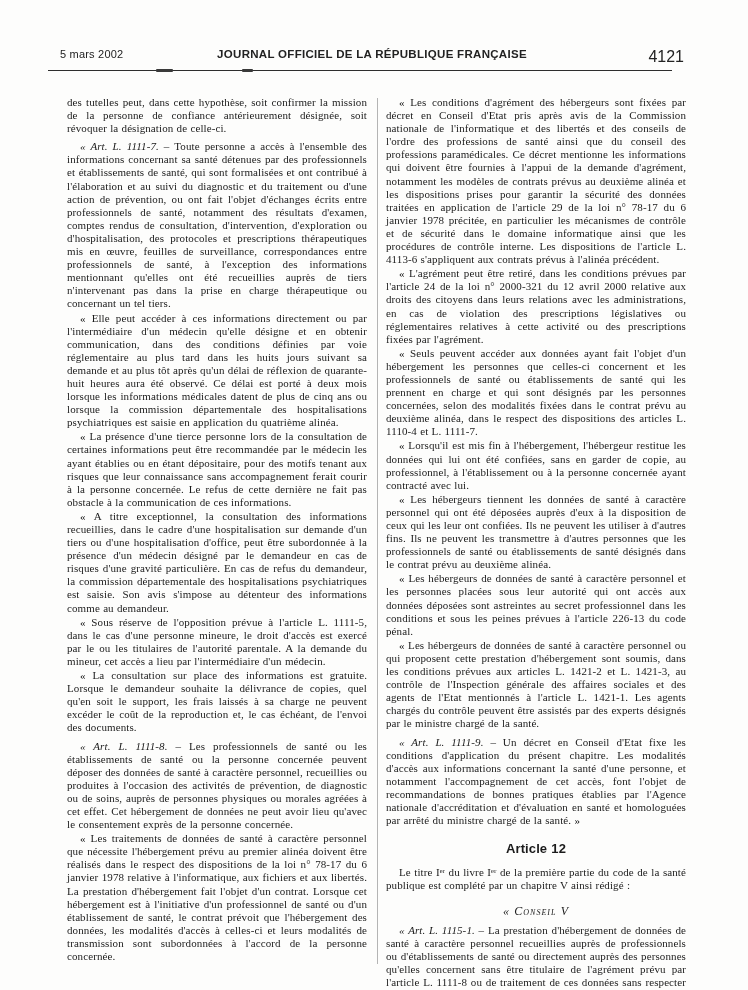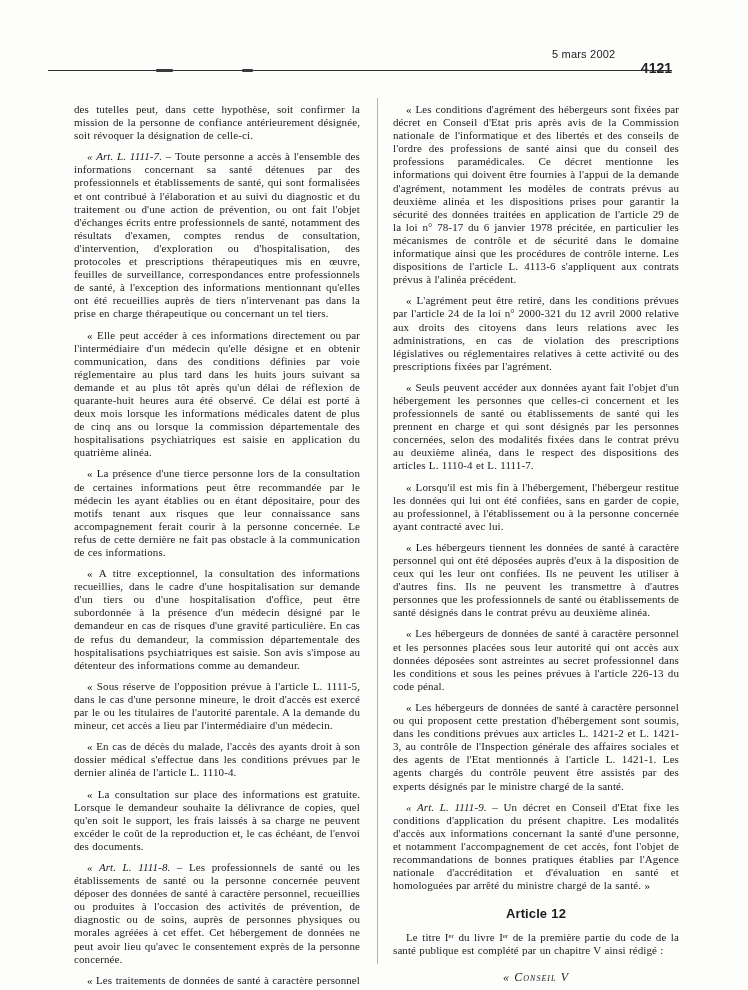--- a/index.html
+++ b/index.html
@@ -12,30 +12,29 @@
     position: relative;
     width: 748px; height: 990px;
     background: #fdfdfc;
     color: #1b1b1b;
     overflow: hidden;
   }
 
   
   .header {
     position: absolute;
-    top: 48px; left: 48px; width: 624px;
-    display: flex; align-items: flex-end;
+    top: 48px; left: 60px; width: 624px;
+    display: flex; align-items: flex-start;
     font-family: "Liberation Sans", "DejaVu Sans", sans-serif;
     font-size: 11px;
     color: #222;
-    flex-direction: column;
   }
   .header .date  { width: 120px; text-align: left; letter-spacing: 0.2px; }
   .header .title { flex: 1; text-align: center; font-weight: bold; font-size: 11.5px; letter-spacing: 0.3px; }
-  .header .folio { width: 120px; text-align: right; font-weight: bold; font-size: 14px; }
+  .header .folio { width: 120px; text-align: right; font-weight: normal; font-size: 16px; }
   .header-rule {
     position: absolute;
     top: 70px; left: 48px; width: 624px; height: 1px;
     background: #2e2e2e;
   }
   .blemish { position: absolute; background: #3a3a3a; border-radius: 1px; }
   .blemish.b1 { top: 69px; left: 156px; width: 17px; height: 3px; }
   .blemish.b2 { top: 69px; left: 242px; width: 11px; height: 3px; }
 
   
@@ -52,21 +51,21 @@
     letter-spacing: 0.1px;
     word-spacing: 0.4px;
   }
   .column-divider {
     position: absolute;
     top: 98px; left: 377px;
     width: 1px; height: 866px;
     background: rgba(120,120,120,0.55);
   }
 
-  .para { margin: 8px; text-indent: 13px; }
+  .para { margin: 1px; text-indent: 13px; }
   .para.continuation { text-indent: 0; }
   .para.article { margin-top: 5px; }
   .para .ref { font-style: italic; }
 
   .para.heading-article {
     text-indent: 0; text-align: center;
     font-family: "Liberation Sans", "DejaVu Sans", sans-serif;
     font-weight: bold; font-size: 13px;
     margin: 15px 0 11px;
   }
@@ -83,37 +82,37 @@
     margin: 6px 0 7px;
   }
 </style>
 </head>
 <body>
 
 <div class="page">
 
   <div class="header">
     <span class="date">5 mars 2002</span>
+    <span class="title">JOURNAL OFFICIEL DE LA RÉPUBLIQUE FRANÇAISE</span>
     <span class="folio">4121</span>
   </div>
   <div class="header-rule"></div>
   <div class="blemish b1"></div>
   <div class="blemish b2"></div>
 
   <div class="column-divider"></div>
 
   <div class="columns">
     <div class="col">
         <p class="para continuation">des tutelles peut, dans cette hypothèse, soit confirmer la mission de la personne de confiance antérieurement désignée, soit révoquer la désignation de celle-ci.</p>
         <p class="para article"><i class="ref">« Art. L. 1111-7.</i> – Toute personne a accès à l'ensemble des informations concernant sa santé détenues par des professionnels et établissements de santé, qui sont formalisées et ont contribué à l'élaboration et au suivi du diagnostic et du traitement ou d'une action de prévention, ou ont fait l'objet d'échanges écrits entre professionnels de santé, notamment des résultats d'examen, comptes rendus de consultation, d'intervention, d'exploration ou d'hospitalisation, des protocoles et prescriptions thérapeutiques mis en œuvre, feuilles de surveillance, correspondances entre professionnels de santé, à l'exception des informations mentionnant qu'elles ont été recueillies auprès de tiers n'intervenant pas dans la prise en charge thérapeutique ou concernant un tel tiers.</p>
         <p class="para body">« Elle peut accéder à ces informations directement ou par l'intermédiaire d'un médecin qu'elle désigne et en obtenir communication, dans des conditions définies par voie réglementaire au plus tard dans les huits jours suivant sa demande et au plus tôt après qu'un délai de réflexion de quarante-huit heures aura été observé. Ce délai est porté à deux mois lorsque les informations médicales datent de plus de cinq ans ou lorsque la commission départementale des hospitalisations psychiatriques est saisie en application du quatrième alinéa.</p>
         <p class="para body">« La présence d'une tierce personne lors de la consultation de certaines informations peut être recommandée par le médecin les ayant établies ou en étant dépositaire, pour des motifs tenant aux risques que leur connaissance sans accompagnement ferait courir à la personne concernée. Le refus de cette dernière ne fait pas obstacle à la communication de ces informations.</p>
         <p class="para body">« A titre exceptionnel, la consultation des informations recueillies, dans le cadre d'une hospitalisation sur demande d'un tiers ou d'une hospitalisation d'office, peut être subordonnée à la présence d'un médecin désigné par le demandeur en cas de risques d'une gravité particulière. En cas de refus du demandeur, la commission départementale des hospitalisations psychiatriques est saisie. Son avis s'impose au détenteur des informations comme au demandeur.</p>
         <p class="para body">« Sous réserve de l'opposition prévue à l'article L. 1111-5, dans le cas d'une personne mineure, le droit d'accès est exercé par le ou les titulaires de l'autorité parentale. A la demande du mineur, cet accès a lieu par l'intermédiaire d'un médecin.</p>
-        <p class="para body">« En cas de décès du malade, l'accès des ayants droit à son dossier médical s'effectue dans les conditions prévues par le dernier alinéa de l'article L. 1110-4.</p>
         <p class="para body">« La consultation sur place des informations est gratuite. Lorsque le demandeur souhaite la délivrance de copies, quel qu'en soit le support, les frais laissés à sa charge ne peuvent excéder le coût de la reproduction et, le cas échéant, de l'envoi des documents.</p>
         <p class="para article"><i class="ref">« Art. L. 1111-8.</i> – Les professionnels de santé ou les établissements de santé ou la personne concernée peuvent déposer des données de santé à caractère personnel, recueillies ou produites à l'occasion des activités de prévention, de diagnostic ou de soins, auprès de personnes physiques ou morales agréées à cet effet. Cet hébergement de données ne peut avoir lieu qu'avec le consentement exprès de la personne concernée.</p>
         <p class="para body">« Les traitements de données de santé à caractère personnel que nécessite l'hébergement prévu au premier alinéa doivent être réalisés dans le respect des dispositions de la loi n° 78-17 du 6 janvier 1978 relative à l'informatique, aux fichiers et aux libertés. La prestation d'hébergement fait l'objet d'un contrat. Lorsque cet hébergement est à l'initiative d'un professionnel de santé ou d'un établissement de santé, le contrat prévoit que l'hébergement des données, les modalités d'accès à celles-ci et leurs modalités de transmission sont subordonnées à l'accord de la personne concernée.</p>
       </div>
     <div class="col">
         <p class="para body">« Les conditions d'agrément des hébergeurs sont fixées par décret en Conseil d'Etat pris après avis de la Commission nationale de l'informatique et des libertés et des conseils de l'ordre des professions de santé ainsi que du conseil des professions paramédicales. Ce décret mentionne les informations qui doivent être fournies à l'appui de la demande d'agrément, notamment les modèles de contrats prévus au deuxième alinéa et les dispositions prises pour garantir la sécurité des données traitées en application de l'article 29 de la loi n° 78-17 du 6 janvier 1978 précitée, en particulier les mécanismes de contrôle et de sécurité dans le domaine informatique ainsi que les procédures de contrôle interne. Les dispositions de l'article L. 4113-6 s'appliquent aux contrats prévus à l'alinéa précédent.</p>
         <p class="para body">« L'agrément peut être retiré, dans les conditions prévues par l'article 24 de la loi n° 2000-321 du 12 avril 2000 relative aux droits des citoyens dans leurs relations avec les administrations, en cas de violation des prescriptions législatives ou réglementaires relatives à cette activité ou des prescriptions fixées par l'agrément.</p>
         <p class="para body">« Seuls peuvent accéder aux données ayant fait l'objet d'un hébergement les personnes que celles-ci concernent et les professionnels de santé ou établissements de santé qui les prennent en charge et qui sont désignés par les personnes concernées, selon des modalités fixées dans le contrat prévu au deuxième alinéa, dans le respect des dispositions des articles L. 1110-4 et L. 1111-7.</p>
         <p class="para body">« Lorsqu'il est mis fin à l'hébergement, l'hébergeur restitue les données qui lui ont été confiées, sans en garder de copie, au professionnel, à l'établissement ou à la personne concernée ayant contracté avec lui.</p>
         <p class="para body">« Les hébergeurs tiennent les données de santé à caractère personnel qui ont été déposées auprès d'eux à la disposition de ceux qui les leur ont confiées. Ils ne peuvent les utiliser à d'autres fins. Ils ne peuvent les transmettre à d'autres personnes que les professionnels de santé ou établissements de santé désignés dans le contrat prévu au deuxième alinéa.</p>

